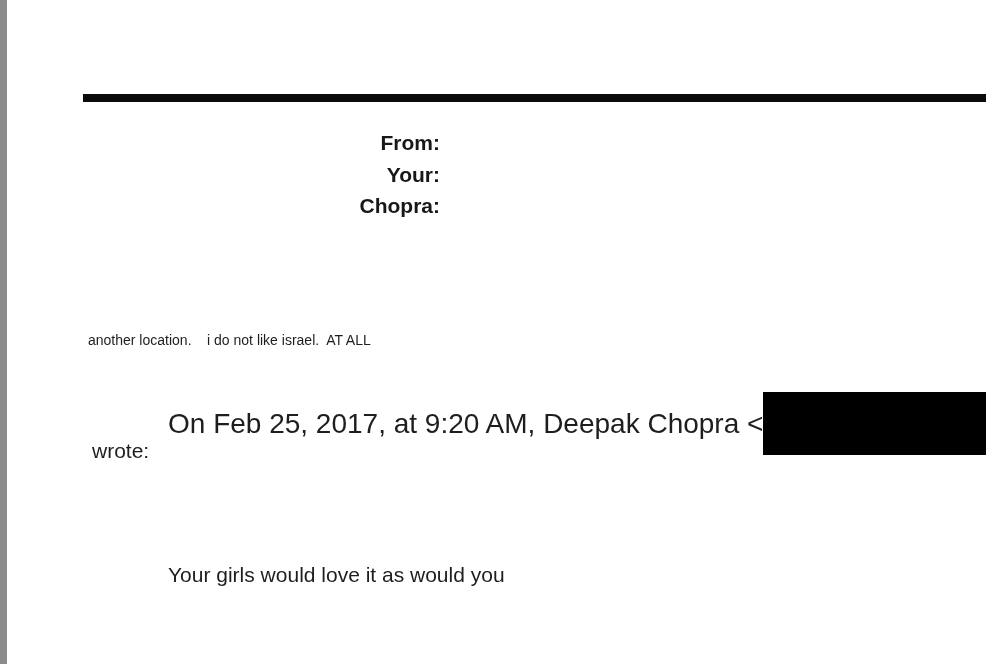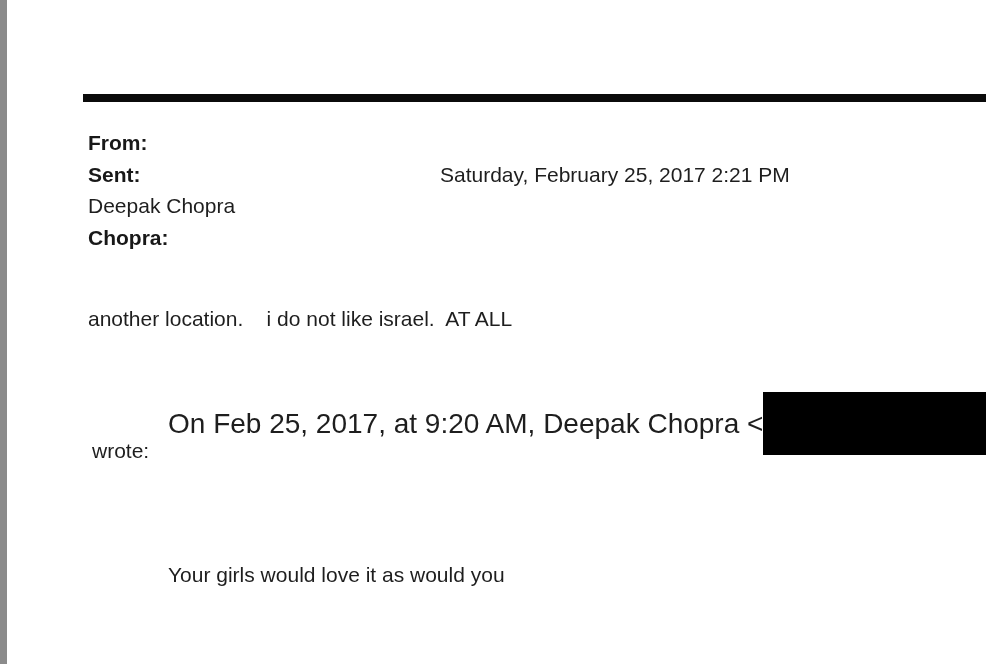--- a/index.html
+++ b/index.html
@@ -23,32 +23,33 @@
     position: absolute;
     left: 83px; top: 94px;
     width: 903px; height: 8px;
     background: #0b0b0b;
   }
   .headers {
     position: absolute;
     left: 88px; top: 127px;
     font-size: 21px;
     line-height: 31.5px;
+    text-align: right;
   }
   .header-row { display: flex; }
   .header-label {
     width: 352px;
     font-weight: 700;
     color: #181818;
   }
   .header-value { white-space: pre; }
   .body-line {
     position: absolute;
-    left: 88px; top: 305px;
-    font-size: 21px;
+    left: 88px; top: 326px;
+    font-size: 14px;
     line-height: 28px;
     white-space: pre;
   }
   .attribution {
     position: absolute;
     left: 168px; top: 392px;
     height: 63px;
     display: flex;
     align-items: center;
     white-space: pre;
@@ -82,25 +83,23 @@
 
   <div class="edge-bar"></div>
 
   <div class="top-rule"></div>
 
   <div class="headers">
     <div class="header-row">
       <span class="header-label">From:</span>
     </div>
     <div class="header-row">
-      <span class="header-label">Sent:</span>
-      <span class="header-value">Saturday, February 25, 2017 2:21 PM</span>
+      <span class="header-label">Your:</span>
     </div>
     <div class="header-row">
-      <span class="header-value">Deepak Chopra</span>
     </div>
     <div class="header-row">
       <span class="header-label">Chopra:</span>
     </div>
   </div>
 
   <div class="body-line">another location.    i do not like israel.  AT ALL</div>
 
   <div class="attribution">
     <span>On Feb 25, 2017, at 9:20 AM, Deepak Chopra &lt;</span>

